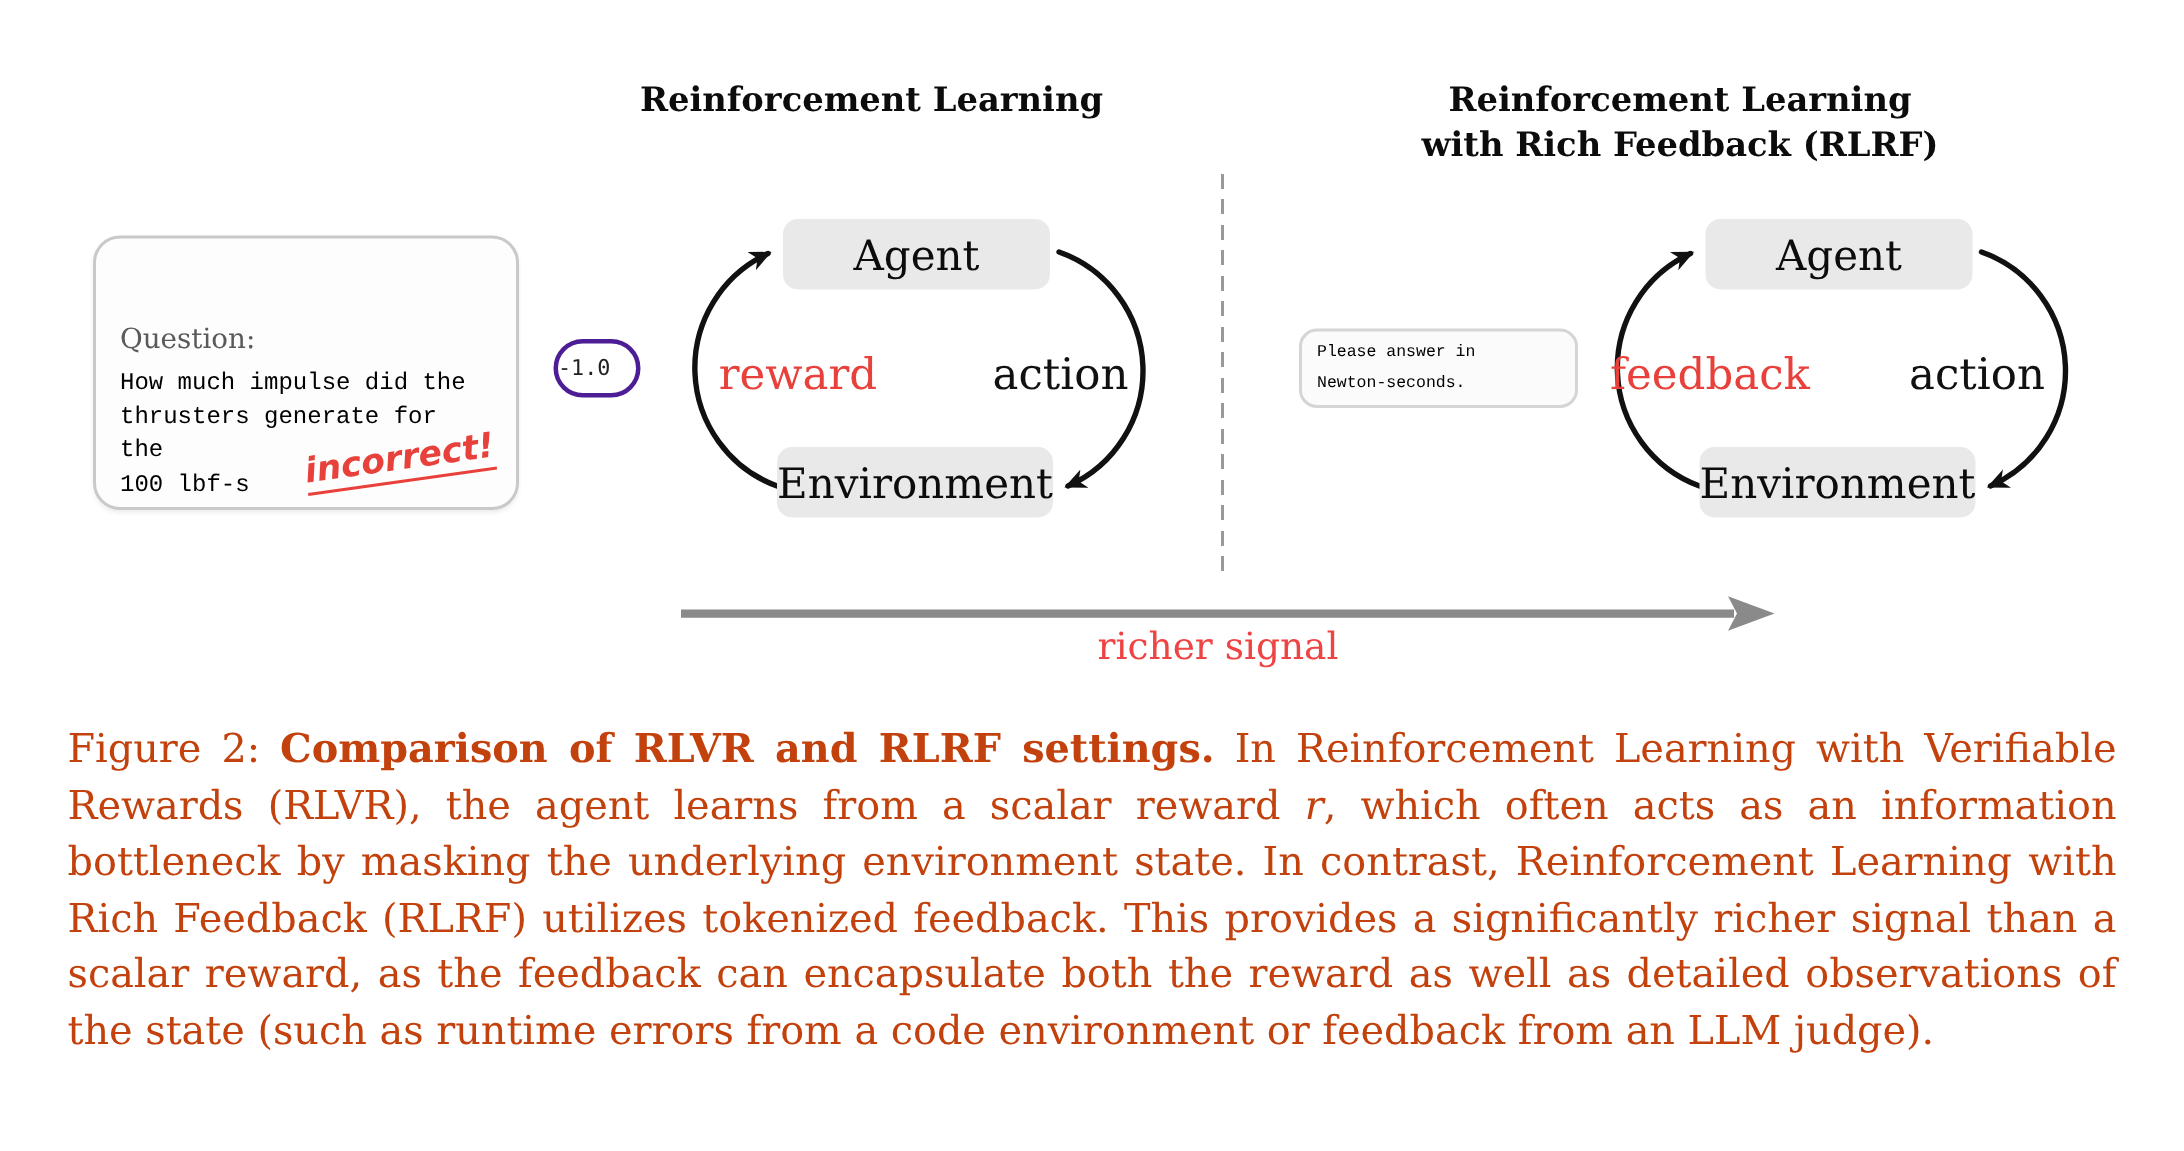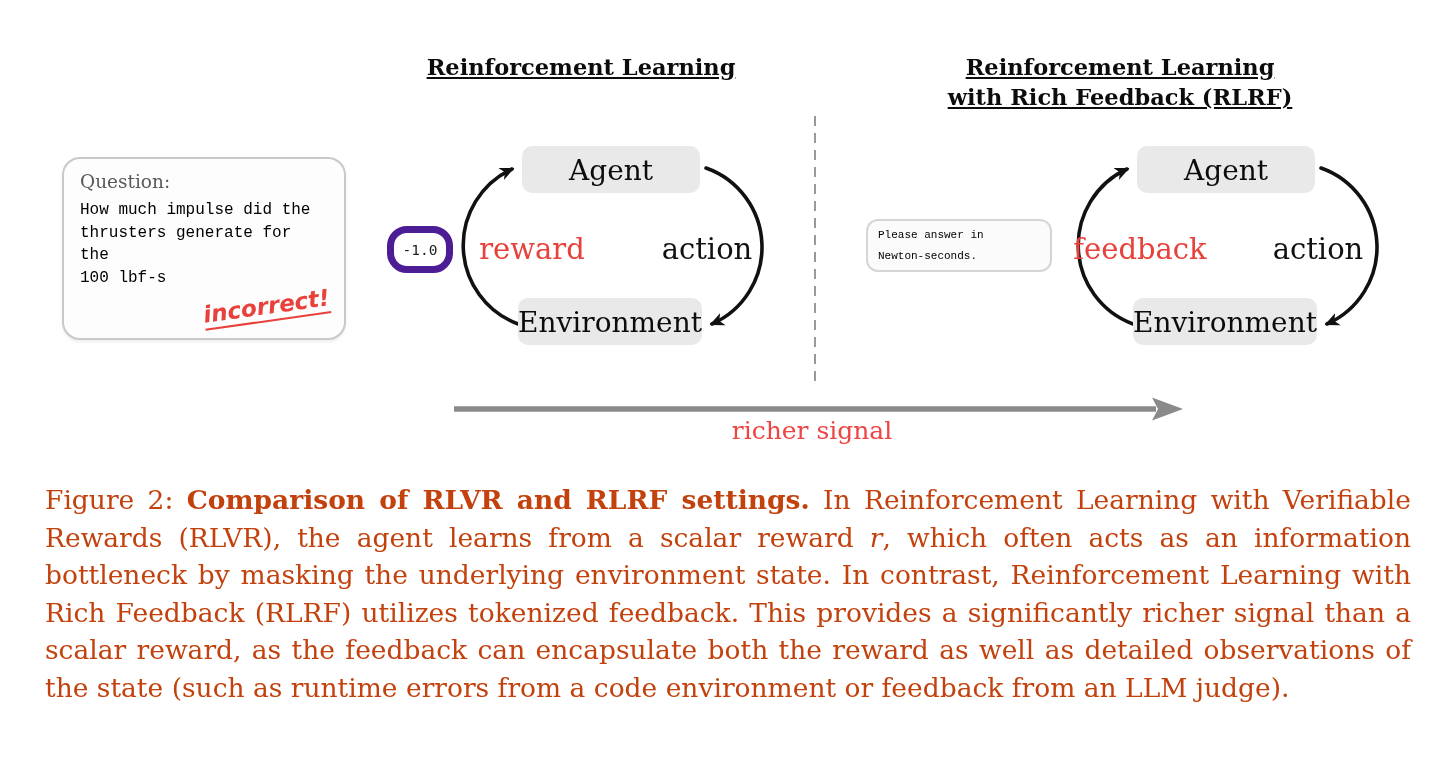--- a/index.html
+++ b/index.html
@@ -1,37 +1,37 @@
 <!DOCTYPE html>
 <html><head>
 <meta charset="utf-8">
 <style>
   html,body{margin:0;padding:0;background:#ffffff;}
   .page{position:relative;width:1456px;height:767px;background:#ffffff;overflow:hidden;
         font-family:"DejaVu Serif",serif;color:#111;}
   .abs{position:absolute;}
 
   
-  .panel-title{text-align:center;font-weight:bold;font-size:22.5px;line-height:30px;color:#0c0c0c;text-decoration:underline;}
+  .panel-title{text-align:center;font-weight:bold;font-size:22.5px;line-height:30px;color:#0c0c0c;}
 
   
   .qcard{left:62px;top:157px;width:284px;height:183px;background:#fdfdfd;
          border:2px solid #c9c9c9;border-radius:18px;box-shadow:0 2px 3px rgba(0,0,0,.07);
          padding:12px 16px;box-sizing:border-box;}
-  .card-heading{font-family:"DejaVu Serif",serif;font-size:18.5px;color:#5a5a5a;}
+  .card-heading{font-family:"DejaVu Serif",serif;font-size:18.5px;color:#5a5a5a;margin-top:45px;}
   .mono{font-family:Liberation Mono, monospace;font-size:16px;line-height:22.5px;color:#000000;}
   .answer-row{margin-top:2px;}
   .stamp{position:absolute;right:14px;bottom:16px;transform:rotate(-8deg);
          font-family:"DejaVu Sans",sans-serif;font-style:italic;font-weight:600;
          font-size:23px;border-bottom:2px solid;padding-bottom:1px;}
 
   
-  .badge{left:387px;top:226px;width:52px;height:33px;background:#fff;border:7px solid #4c1d95;
+  .badge{left:369px;top:226px;width:52px;height:33px;background:#fff;border:3px solid #4c1d95;
          border-radius:20px;font-family:"DejaVu Sans Mono",monospace;font-size:14.5px;
-         color:#222;display:flex;align-items:center;justify-content:center;}
+         color:#222;display:flex;align-items:center;justify-content:flex-start;}
   .fcard{left:866px;top:219px;width:186px;height:53px;background:#fbfbfb;border:2.5px solid #d5d5d5;
          border-radius:12px;box-sizing:border-box;padding:4px 10px;display:flex;flex-direction:column;justify-content:center;}
   .fcard .mono{font-size:11px;line-height:21px;}
 
   
   .divider{left:814px;top:116px;width:2px;height:270px;
            background:repeating-linear-gradient(to bottom,#999 0 10px,transparent 10px 17px);}
 
   
   .richer-label{left:662px;top:416px;width:300px;text-align:center;

